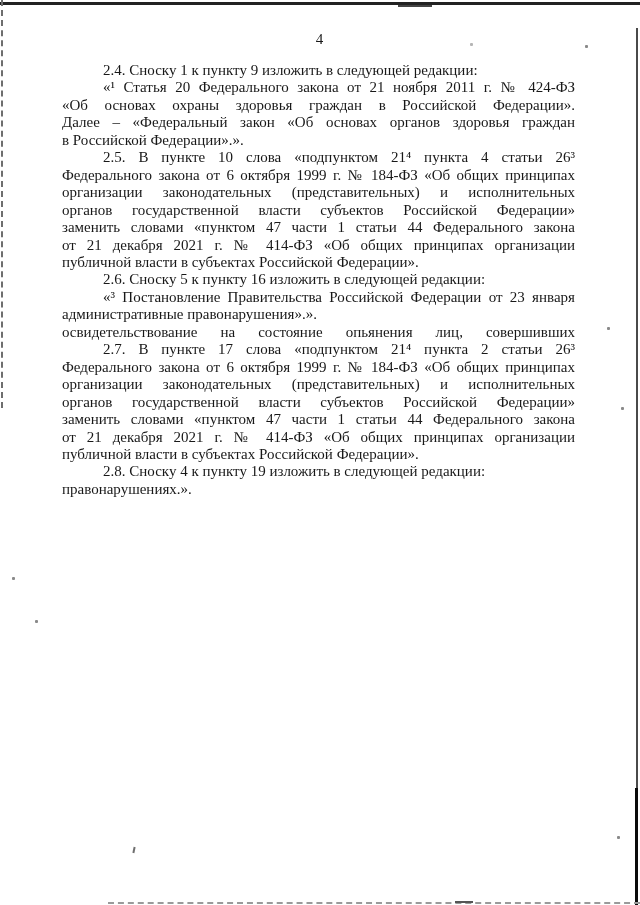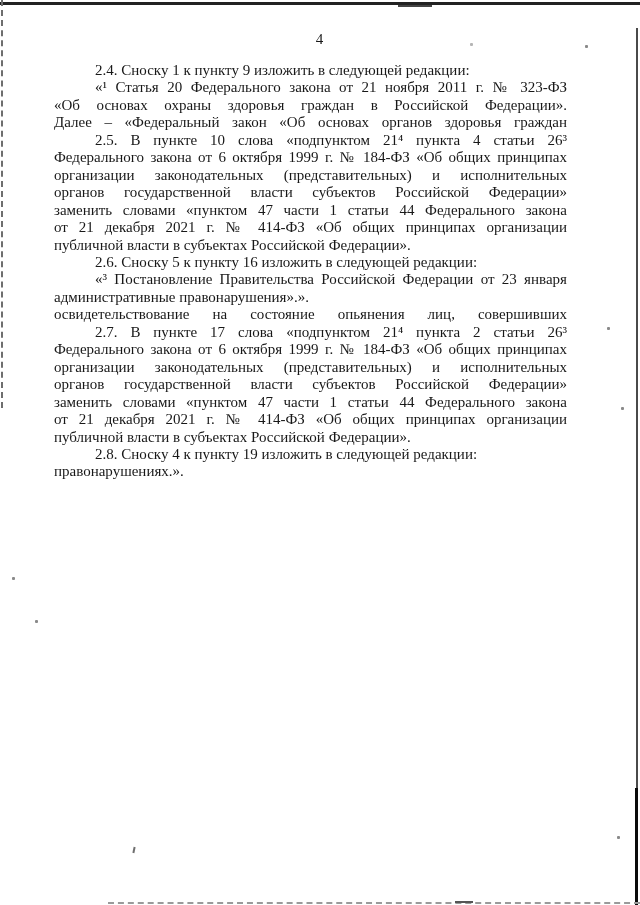--- a/index.html
+++ b/index.html
@@ -9,21 +9,21 @@
     background:#ffffff;
     overflow:hidden;
     font-family:"Liberation Serif","DejaVu Serif",serif;
     color:#181818;
   }
   .page-number {
     position:absolute; top:31px; left:0; width:100%;
     text-align:center; font-size:15px; letter-spacing:1px;
   }
   .content {
-    position:absolute; left:54px; top:62px; width:513px;
+    position:absolute; left:62px; top:62px; width:513px;
     font-size:15px; line-height:17.45px;
   }
   .para { margin:0; }
   .line {
     margin:0;
     text-align:justify;
     text-align-last:justify;
   }
   .line.last { text-align-last:left; }
   .line.ind  { text-indent:41px; }
@@ -70,23 +70,24 @@
 
   <div class="page-number">4</div>
 
   <div class="content">
 
     <div class="para">
       <p class="line ind last">2.4. Сноску 1 к пункту 9 изложить в следующей редакции:</p>
     </div>
 
     <div class="para">
-      <p class="line ind">«¹ Статья 20 Федерального закона от 21 ноября 2011 г. № 323-ФЗ</p>
+      <p class="line ind">«¹ Статья 20 Федерального закона от 21 ноября 2011 г. № 424-ФЗ</p>
       <p class="line">«Об основах охраны здоровья граждан в Российской Федерации».</p>
       <p class="line">Далее – «Федеральный закон «Об основах органов здоровья граждан</p>
+      <p class="line last">в Российской Федерации».».</p>
     </div>
 
     <div class="para">
       <p class="line ind">2.5. В пункте 10 слова «подпунктом 21⁴ пункта 4 статьи 26³</p>
       <p class="line">Федерального закона от 6 октября 1999 г. № 184-ФЗ «Об общих принципах</p>
       <p class="line">организации законодательных (представительных) и исполнительных</p>
       <p class="line">органов государственной власти субъектов Российской Федерации»</p>
       <p class="line">заменить словами «пунктом 47 части 1 статьи 44 Федерального закона</p>
       <p class="line">от 21 декабря 2021 г. № 414-ФЗ «Об общих принципах организации</p>
       <p class="line last">публичной власти в субъектах Российской Федерации».</p>

